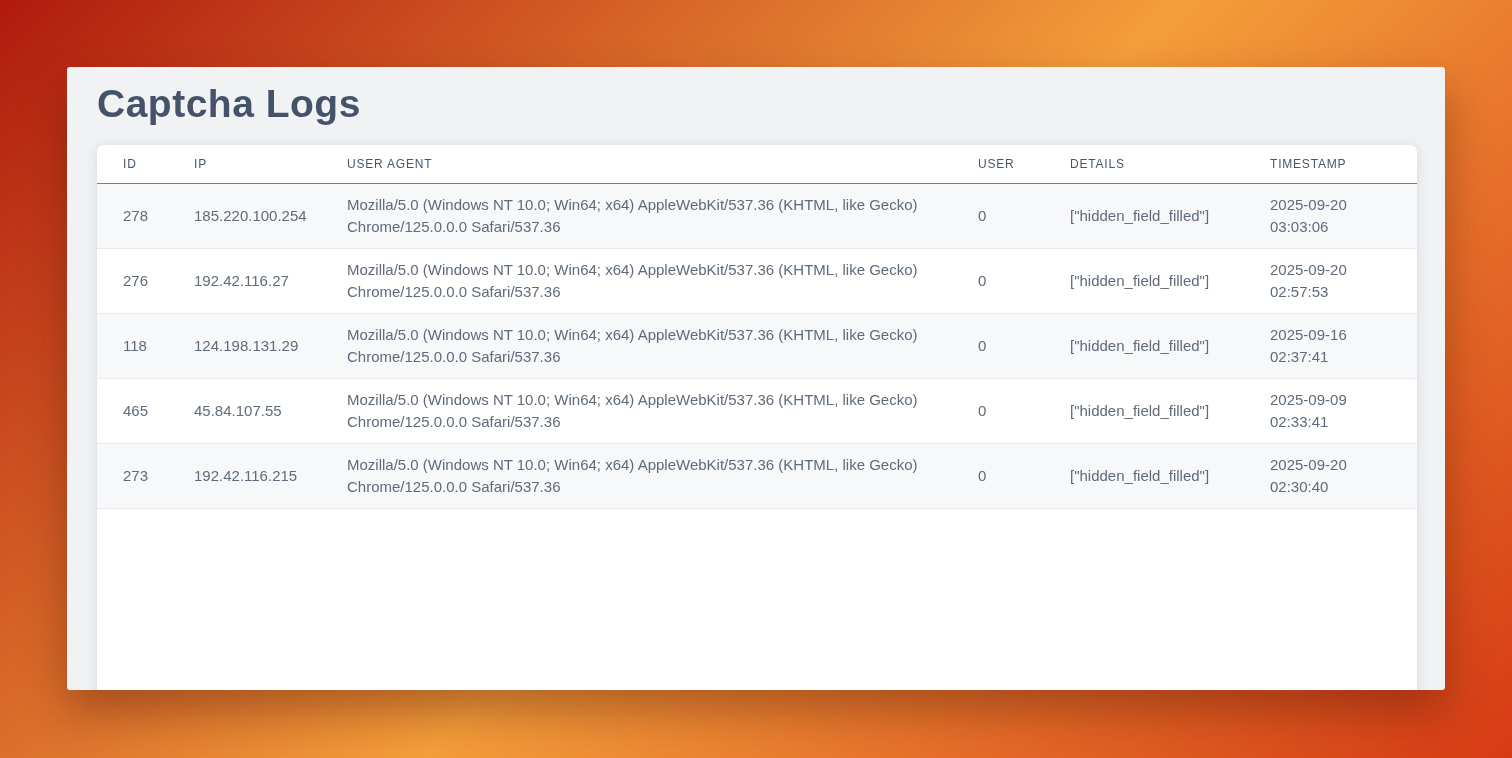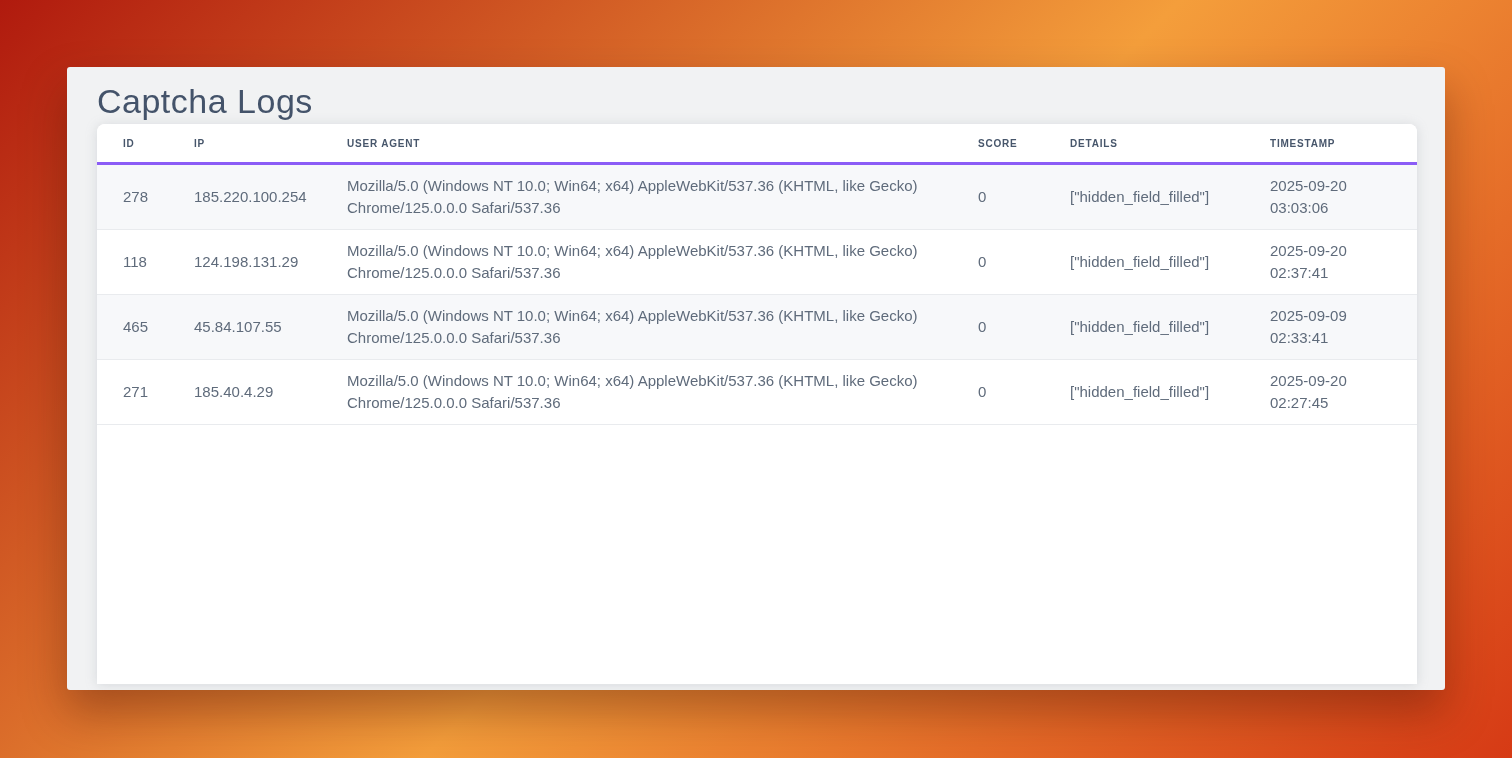--- a/index.html
+++ b/index.html
@@ -19,23 +19,23 @@
     top: 67px;
     width: 1378px;
     height: 623px;
     background: #f1f2f3;
     border-radius: 3px;
     box-shadow: 0 22px 45px rgba(70, 15, 5, 0.38);
     overflow: hidden;
   }
   .card-title {
     margin: 0;
-    padding: 15px 30px 3px 30px;
-    font-size: 34px;
-    font-weight: 400;
+    padding: 15px 30px 19px 30px;
+    font-size: 39px;
+    font-weight: 700;
     letter-spacing: 0.5px;
     color: #44536a;
   }
   .table-wrap {
     margin: 0 28px 0 30px;
     height: 560px;
     background: #ffffff;
     border-radius: 8px 8px 0 0;
     box-shadow: 0 1px 12px rgba(145, 150, 160, 0.28);
     overflow: hidden;
@@ -49,26 +49,26 @@
   col.c-ip      { width: 153px; }
   col.c-ua      { width: 631px; }
   col.c-score   { width: 92px; }
   col.c-details { width: 200px; }
   col.c-ts      { width: 147px; }
   th {
     height: 38px;
     padding: 0;
     text-align: left;
     vertical-align: middle;
-    font-size: 10px;
-    font-weight: bold;
+    font-size: 12px;
+    font-weight: normal;
     letter-spacing: 0.8px;
     color: #47566b;
     background: #ffffff;
-    border-bottom: 3px solid #8b5cf6;
+    border-bottom: 1px solid #8b5cf6;
     white-space: nowrap;
   }
   td {
     height: 64px;
     padding: 0;
     vertical-align: middle;
     font-size: 15px;
     line-height: 22px;
     color: #5f6b7b;
     border-bottom: 1px solid #e9ebee;
@@ -93,54 +93,62 @@
           <col class="c-ua">
           <col class="c-score">
           <col class="c-details">
           <col class="c-ts">
       </colgroup>
       <thead>
         <tr>
           <th>ID</th>
           <th>IP</th>
           <th>USER AGENT</th>
-          <th>SCORE</th>
+          <th>USER</th>
           <th>DETAILS</th>
           <th>TIMESTAMP</th>
         </tr>
       </thead>
       <tbody>
         <tr>
           <td>278</td>
           <td>185.220.100.254</td>
           <td class="ua">Mozilla/5.0 (Windows NT 10.0; Win64; x64) AppleWebKit/537.36 (KHTML, like Gecko) Chrome/125.0.0.0 Safari/537.36</td>
           <td>0</td>
           <td>["hidden_field_filled"]</td>
           <td class="ts">2025-09-20 03:03:06</td>
         </tr>
         <tr>
+          <td>276</td>
+          <td>192.42.116.27</td>
+          <td class="ua">Mozilla/5.0 (Windows NT 10.0; Win64; x64) AppleWebKit/537.36 (KHTML, like Gecko) Chrome/125.0.0.0 Safari/537.36</td>
+          <td>0</td>
+          <td>["hidden_field_filled"]</td>
+          <td class="ts">2025-09-20 02:57:53</td>
+        </tr>
+        <tr>
           <td>118</td>
           <td>124.198.131.29</td>
           <td class="ua">Mozilla/5.0 (Windows NT 10.0; Win64; x64) AppleWebKit/537.36 (KHTML, like Gecko) Chrome/125.0.0.0 Safari/537.36</td>
           <td>0</td>
           <td>["hidden_field_filled"]</td>
-          <td class="ts">2025-09-20 02:37:41</td>
+          <td class="ts">2025-09-16 02:37:41</td>
         </tr>
         <tr>
           <td>465</td>
           <td>45.84.107.55</td>
           <td class="ua">Mozilla/5.0 (Windows NT 10.0; Win64; x64) AppleWebKit/537.36 (KHTML, like Gecko) Chrome/125.0.0.0 Safari/537.36</td>
           <td>0</td>
           <td>["hidden_field_filled"]</td>
           <td class="ts">2025-09-09 02:33:41</td>
         </tr>
         <tr>
-          <td>271</td>
-          <td>185.40.4.29</td>
+          <td>273</td>
+          <td>192.42.116.215</td>
           <td class="ua">Mozilla/5.0 (Windows NT 10.0; Win64; x64) AppleWebKit/537.36 (KHTML, like Gecko) Chrome/125.0.0.0 Safari/537.36</td>
           <td>0</td>
           <td>["hidden_field_filled"]</td>
-          <td class="ts">2025-09-20 02:27:45</td>
+          <td class="ts">2025-09-20 02:30:40</td>
         </tr>
       </tbody>
     </table>
   </div>
 </div>
 
 </body></html>

